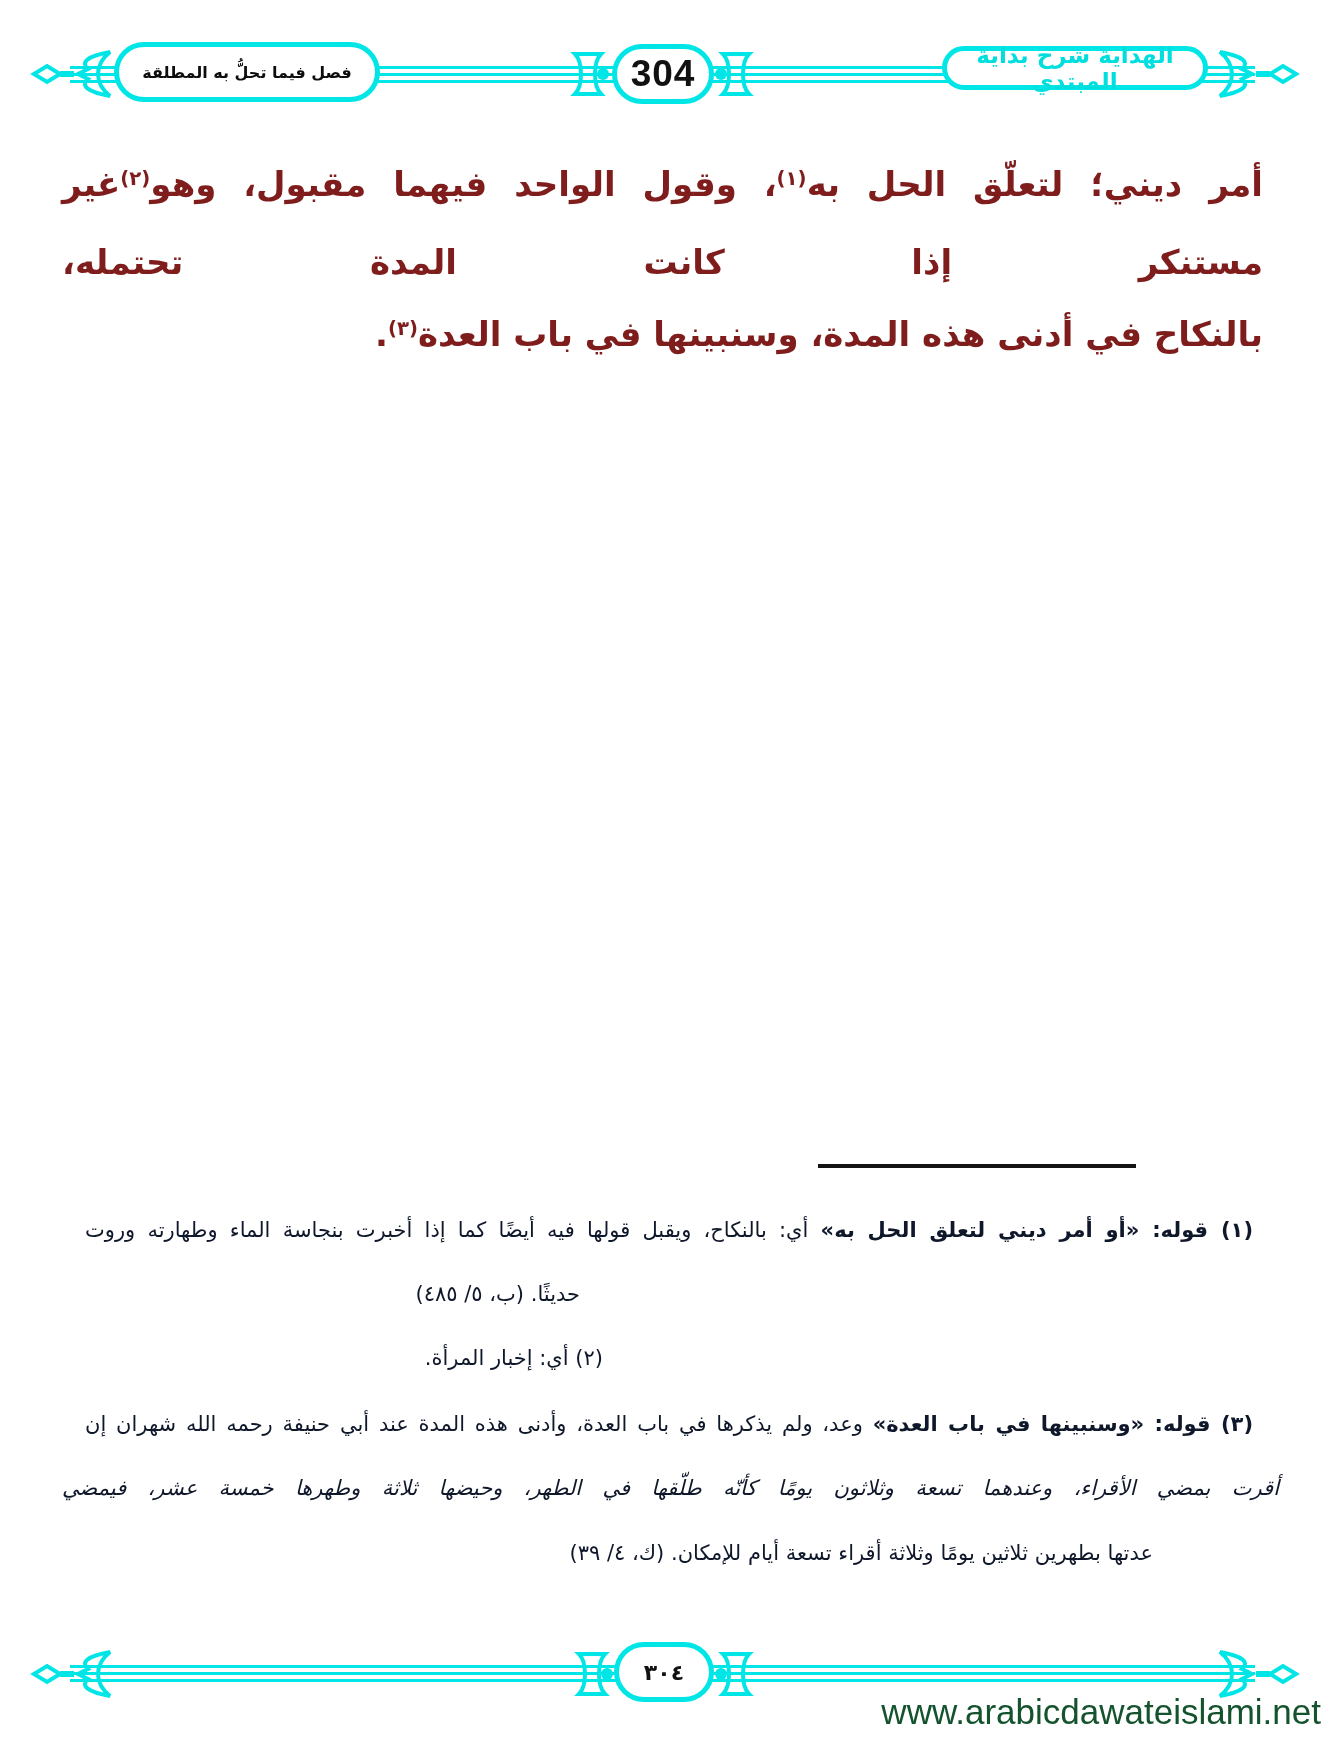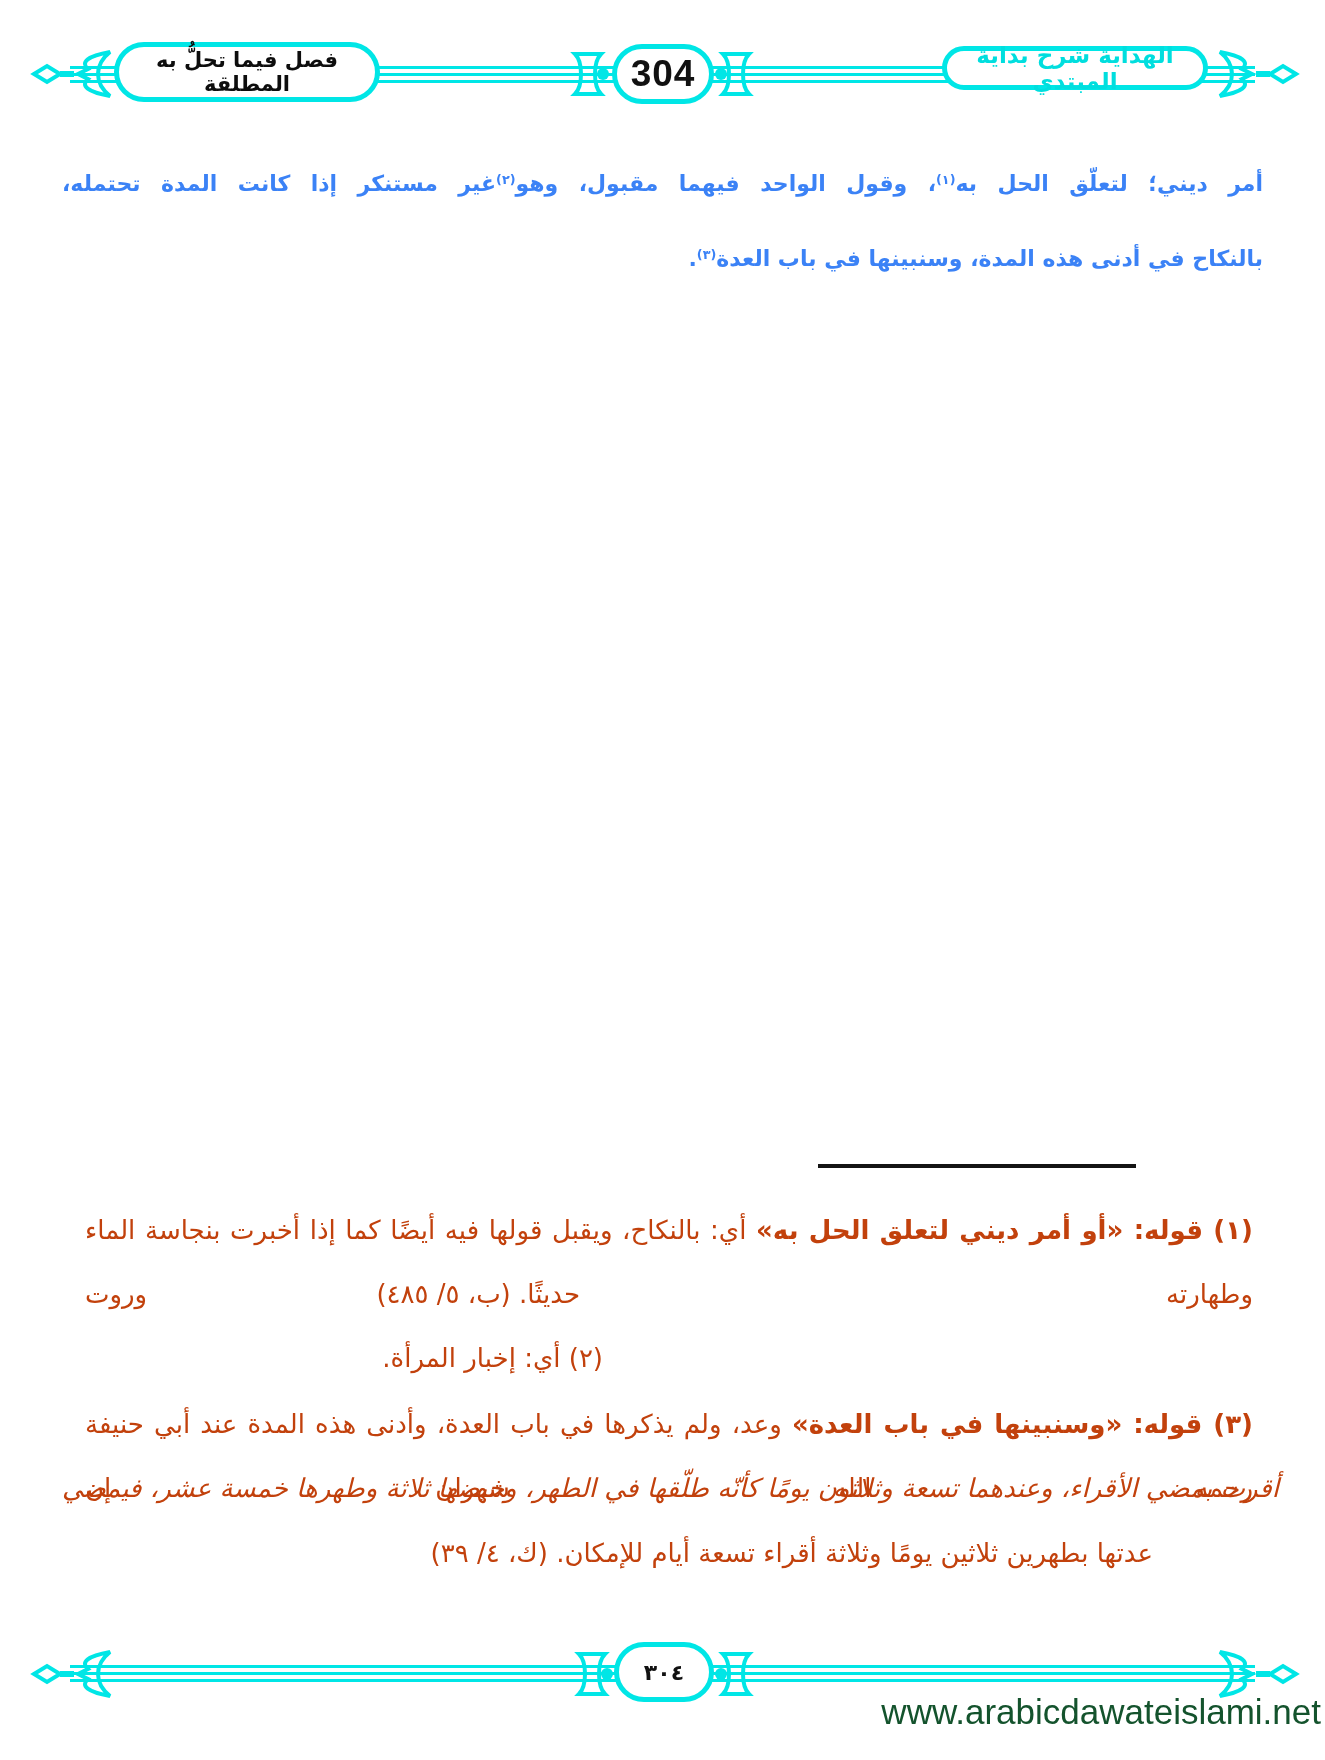--- a/index.html
+++ b/index.html
@@ -17,44 +17,44 @@
       #00e6e6 7px 10px, transparent 10px 14px,
       #00e6e6 14px 17px);
     z-index:0;
   }
   .cartouche {
     position:absolute; background:#ffffff;
     border:5px solid #00e6e6; border-radius:32px;
     display:flex; align-items:center; justify-content:center;
     z-index:2; text-align:center;
   }
-  .cartouche.black-text { color:#0d0d0d; font-weight:700; font-size:21px; }
+  .cartouche.black-text { color:#0d0d0d; font-weight:700; font-size:16px; }
   .cartouche.cyan-text  { color:#00dede; font-weight:700; font-size:23px; }
   .page-num-latin { font-family:"Liberation Sans", sans-serif; font-size:37px; font-weight:700; letter-spacing:1px; color:#111; }
   .page-num-arabic { font-size:22px; font-weight:700; color:#111; }
   .ornament { position:absolute; z-index:1; }
   .ornament svg { display:block; }
   .orn-stroke { fill:none; stroke:#00e6e6; stroke-width:4; }
   .orn-fill { fill:#00e6e6; }
   .mirrored { transform:scaleX(-1); }
 
   
   .body-text {
     position:absolute; top:148px; left:62px; right:62px;
-    direction:rtl; font-size:22px; font-weight:700; line-height:72px;
-    color:#3b82f6;
+    direction:rtl; font-size:34px; font-weight:700; line-height:72px;
+    color:#7f1d1d;
   }
   .justify-line { text-align:justify; text-align-last:justify; }
   .ref-sup { font-size:0.58em; position:relative; top:-0.55em; font-weight:700; }
 
   
   .fn-sep { position:absolute; left:818px; top:1164px; width:318px; height:4px; background:#141414; }
   .fn-line {
-    position:absolute; direction:rtl; font-size:26px; line-height:64px;
-    color:#c2410c; height:64px;
+    position:absolute; direction:rtl; font-size:21px; line-height:64px;
+    color:#0f172a; height:64px;
   }
   .fn-full { left:85px; right:72px; text-align:justify; text-align-last:justify; }
   .fn-wide { left:62px; right:46px; text-align:justify; text-align-last:justify;font-style:italic; }
   .fn-nowrap { white-space:nowrap; }
   .fn-bold { font-weight:700; }
 
   
   .watermark {
     position:absolute; right:4px; top:1692px;
     font-family:"Liberation Sans", sans-serif;

